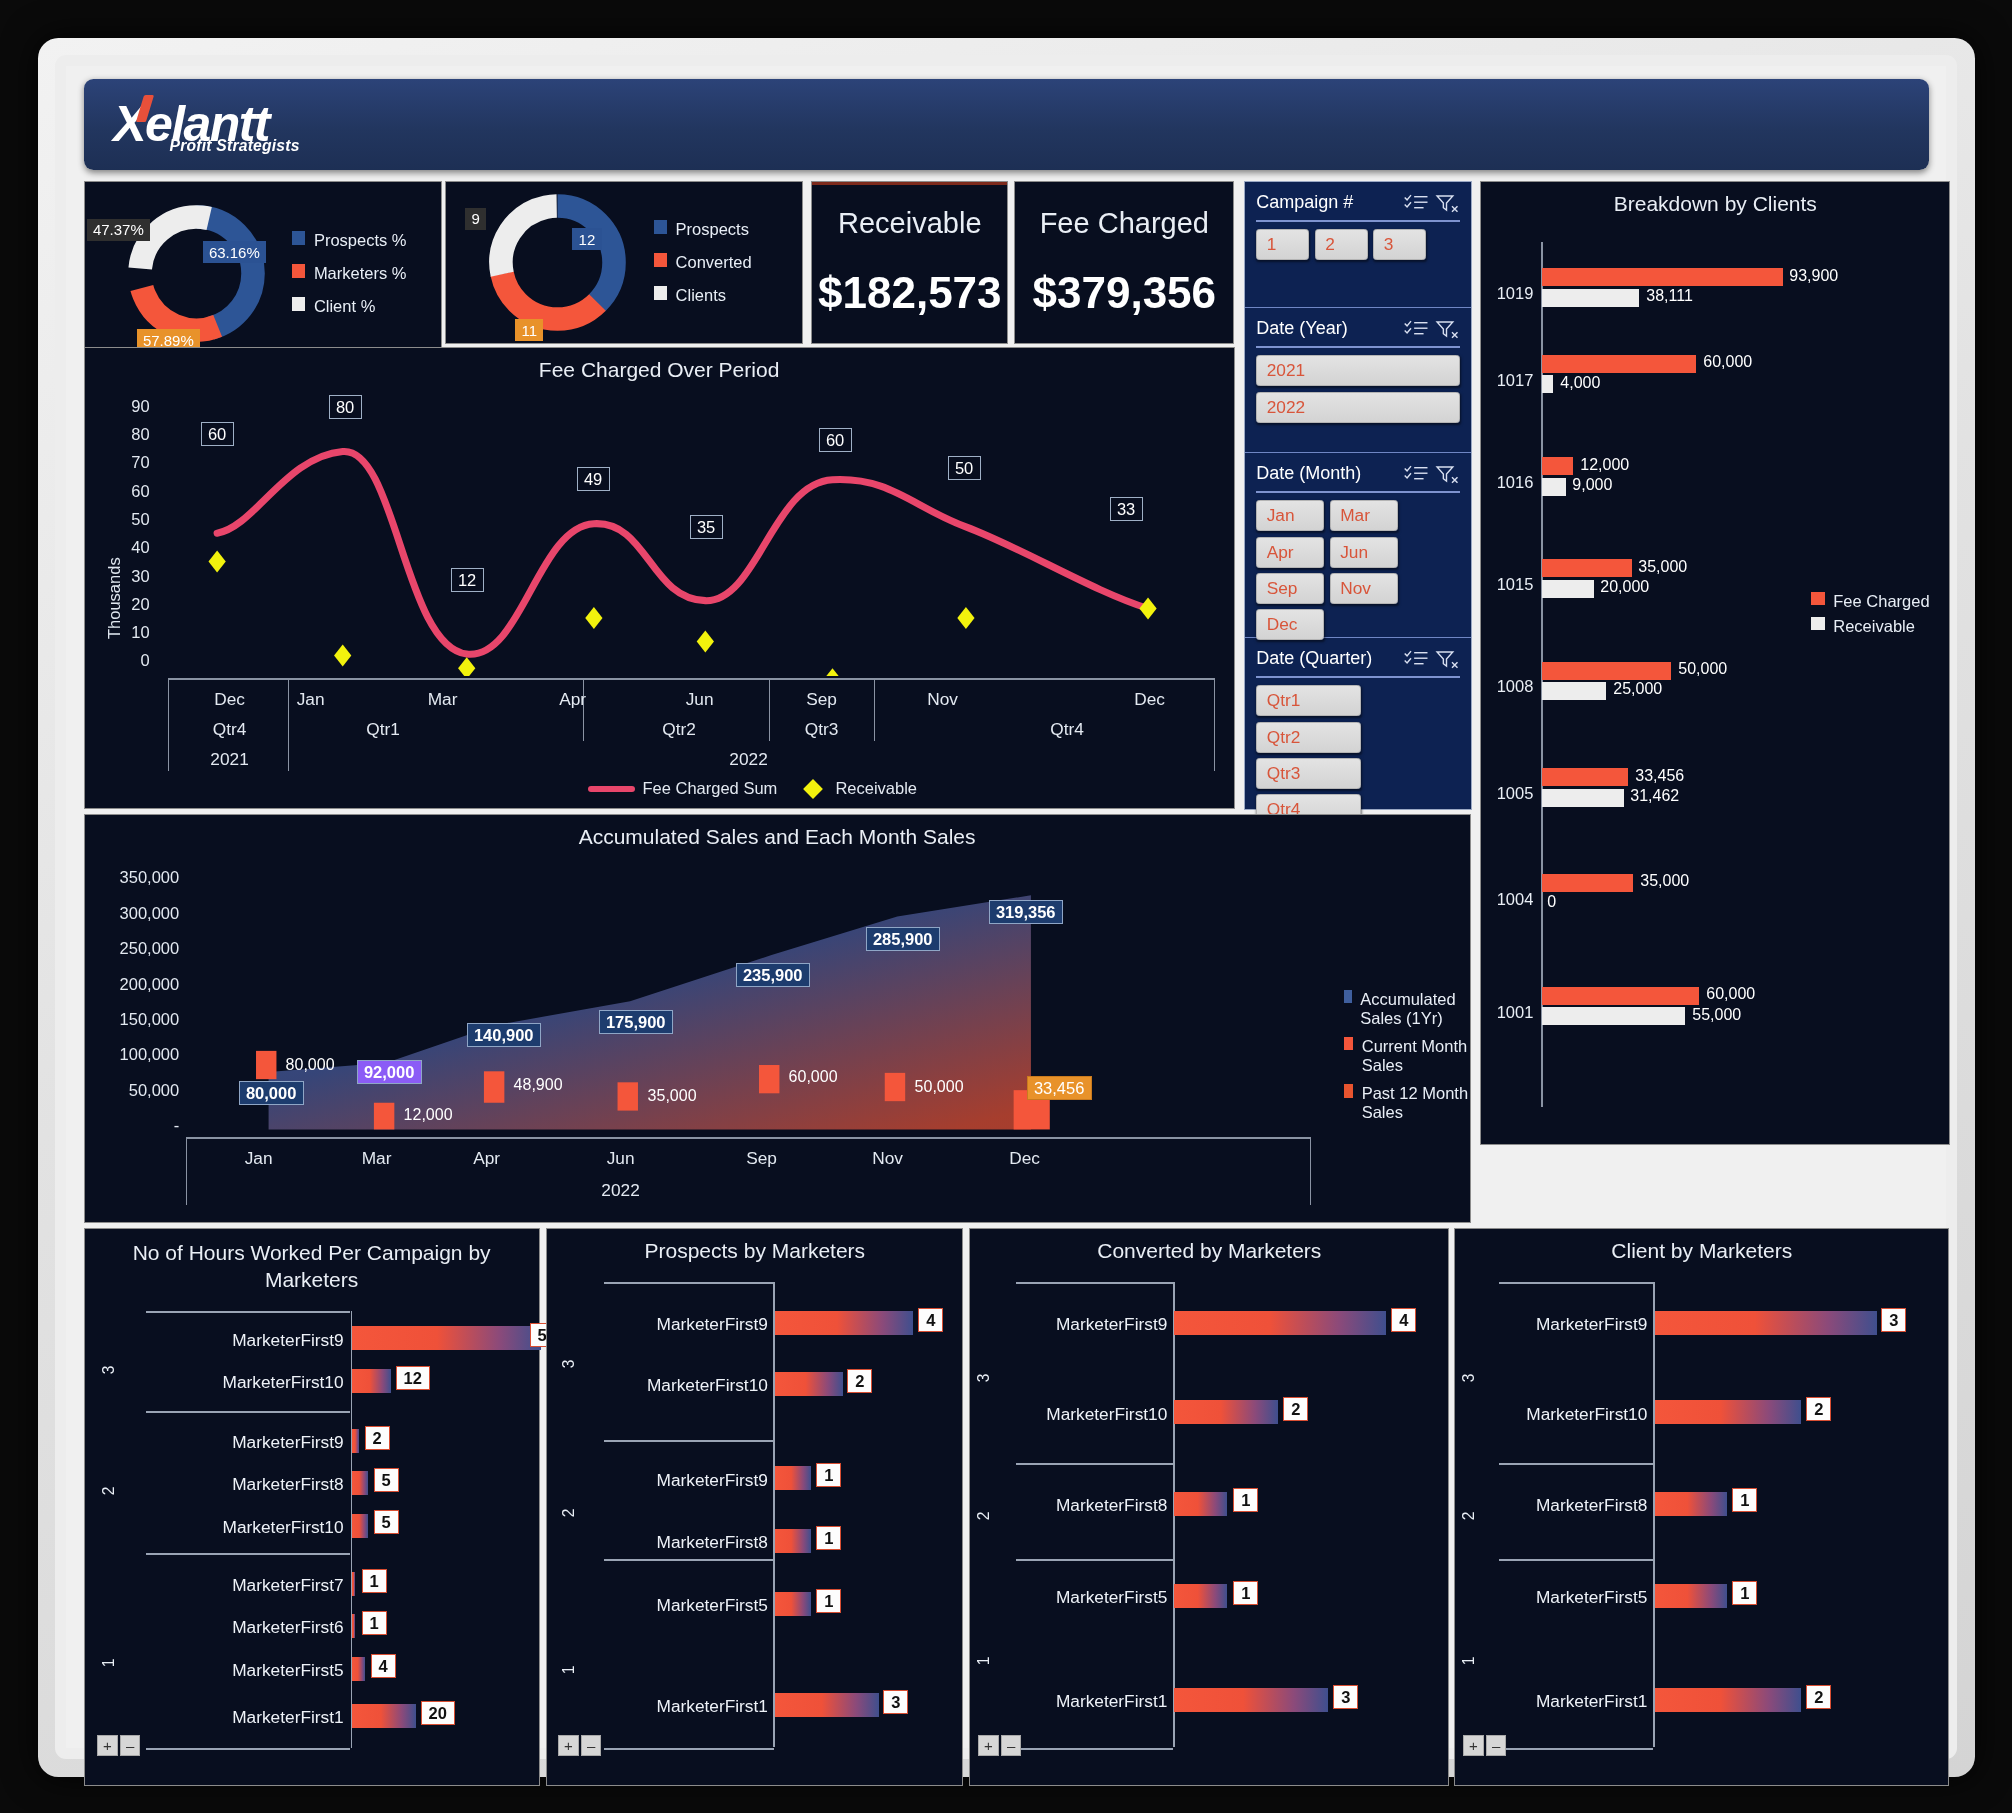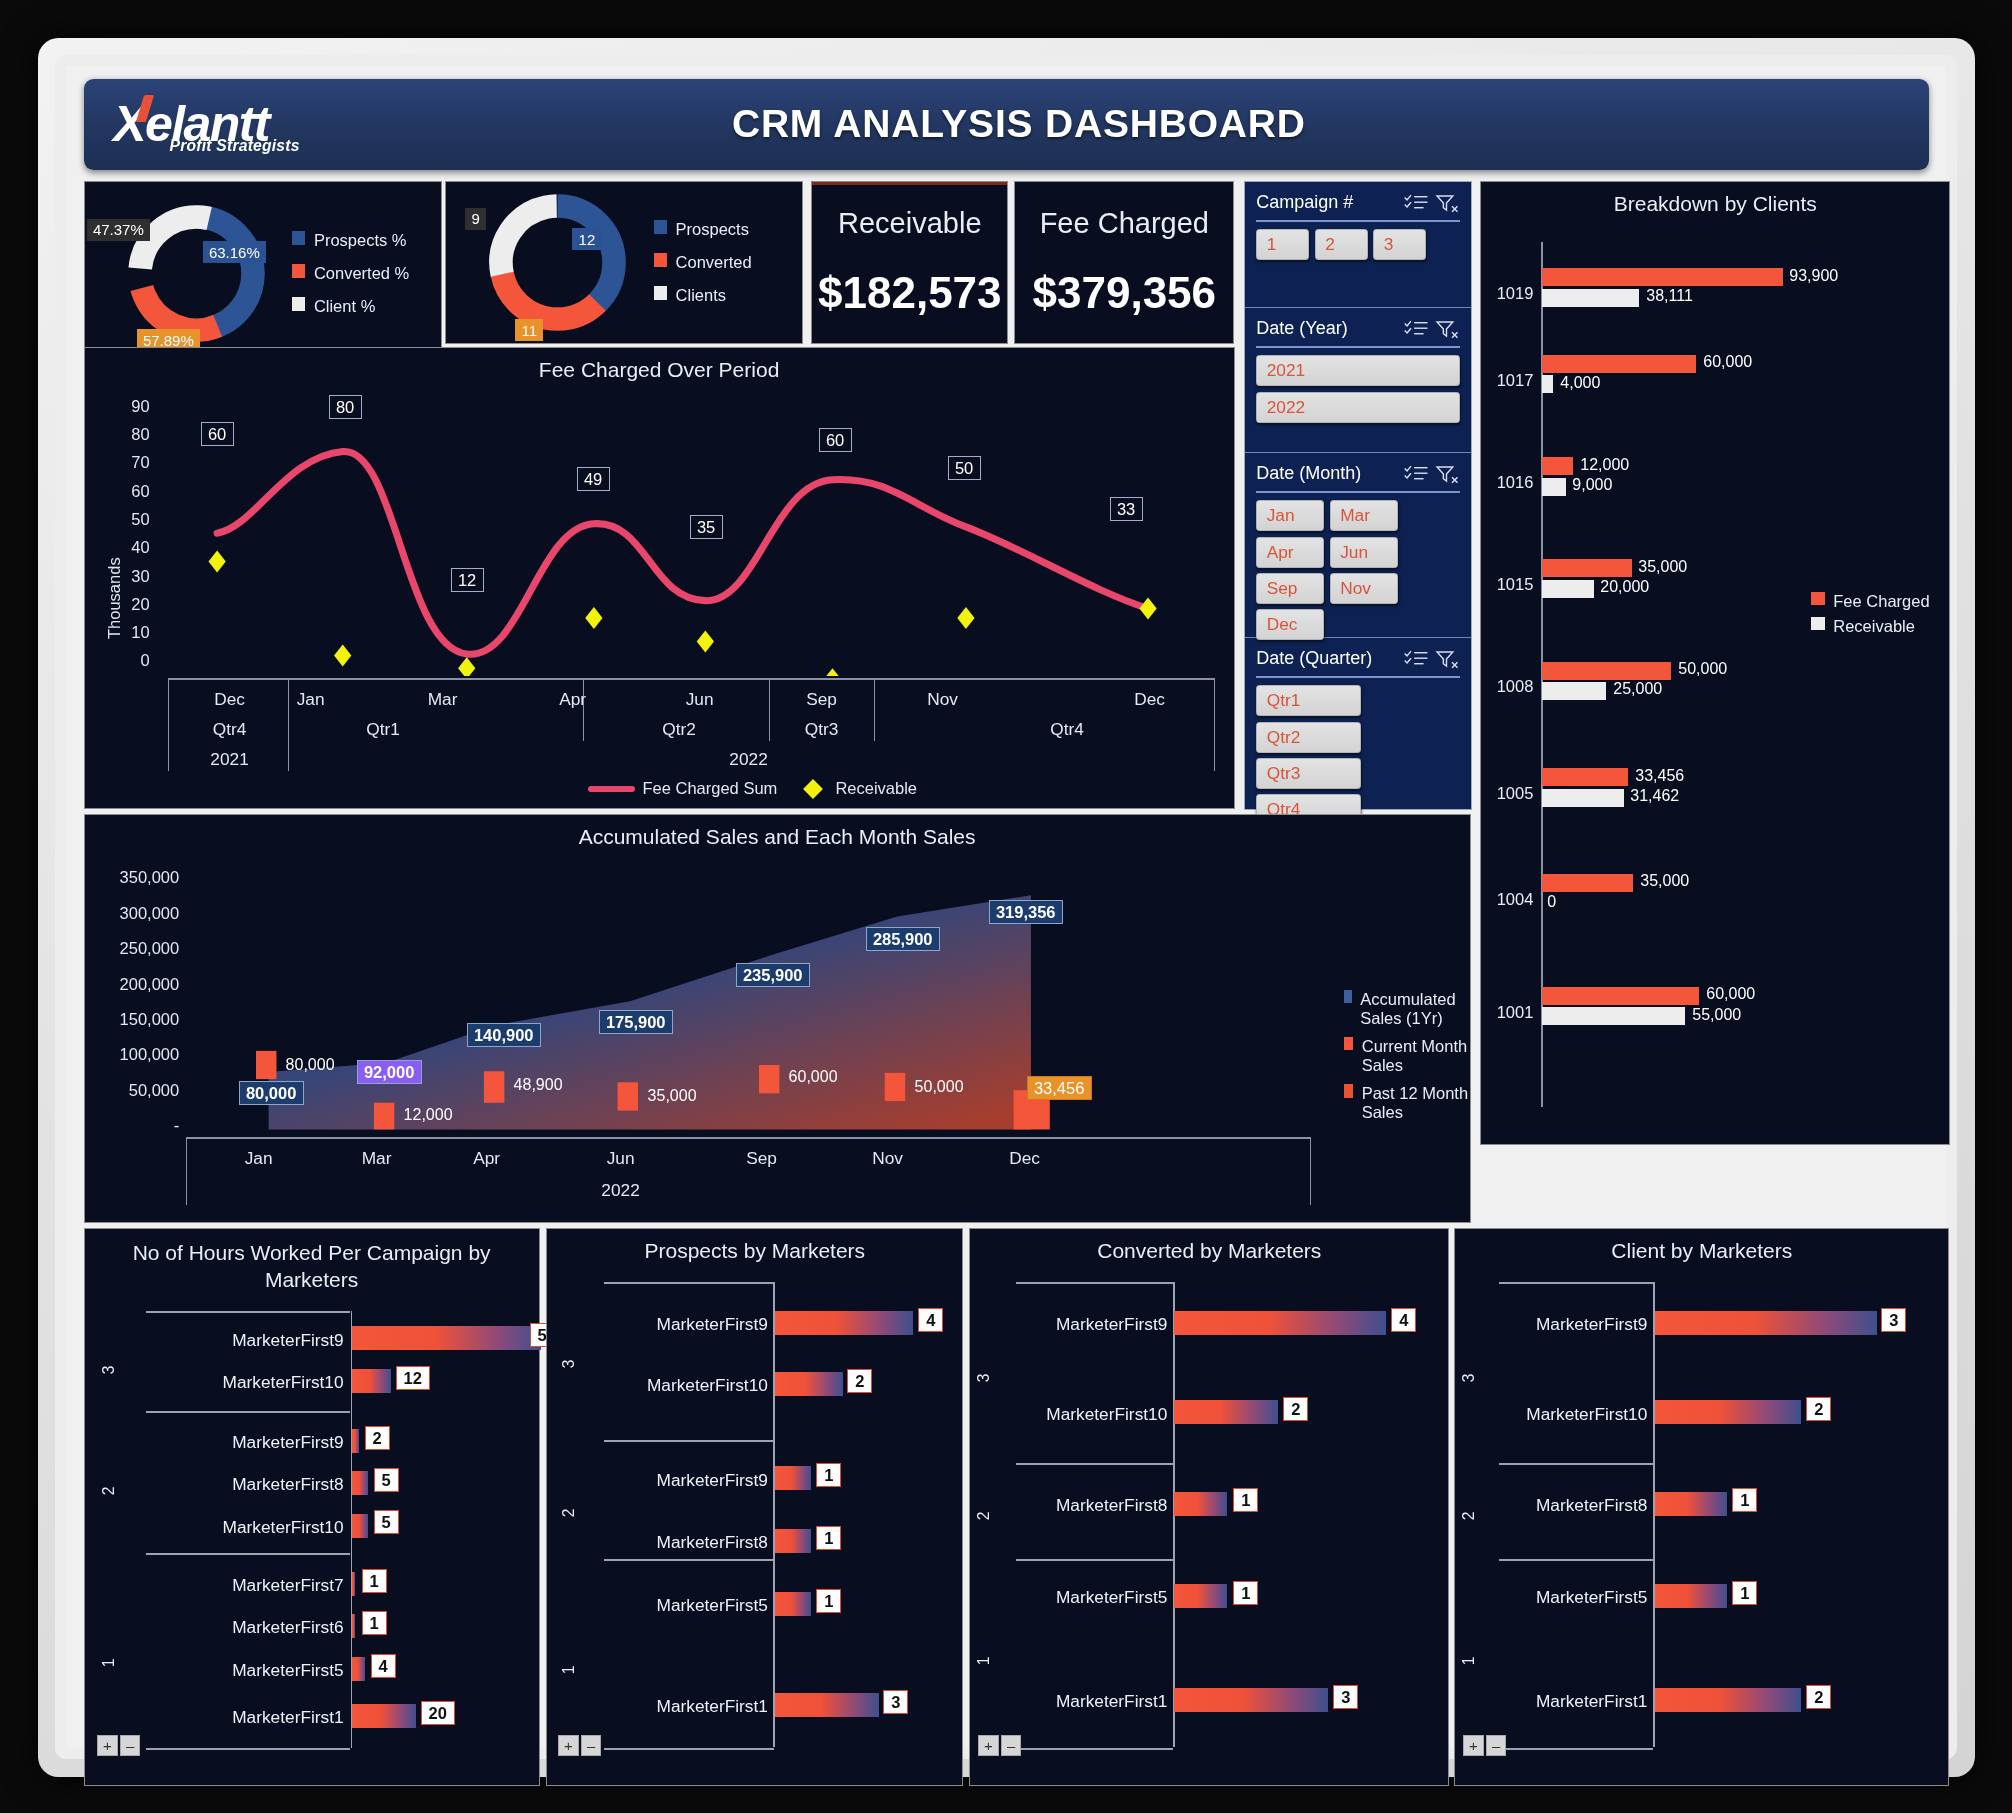--- a/index.html
+++ b/index.html
@@ -145,42 +145,41 @@
 <div class="outer-frame">
 <div class="inner-frame">
 <div class="canvas">
 
   <div class="header">
     <div class="logo-wrap">
       <div class="logo-x">Xelantt</div>
       <div class="logo-slash"></div>
       <div class="logo-sub">Profit Strategists</div>
     </div>
-    <div class="header-title">CRM ANALYSIS DASHBOARD</div>
   </div>
 
   <div class="panel donut-panel" style="left:17.3px;top:115px;width:358px;height:185px;">
     <div class="donut-box">
       <svg viewBox="0 0 200 200" width="157" height="157">
         <circle cx="100" cy="100" r="72" fill="none" stroke="#2d5596" stroke-width="30" stroke-dasharray="207 245" transform="rotate(-90 100 100)"></circle>
         <circle cx="100" cy="100" r="72" fill="none" stroke="#f4563b" stroke-width="30" stroke-dasharray="122 330" transform="rotate(68 100 100)"></circle>
         <circle cx="100" cy="100" r="72" fill="none" stroke="#ededed" stroke-width="30" stroke-dasharray="123 329" transform="rotate(185 100 100)"></circle>
       </svg>
       <div class="dlabel" style="left:-31px;top:23.6px;background:#2f2f2f;">47.37%</div>
       <div class="dlabel" style="left:85px;top:46px;background:#2b5293;">63.16%</div>
       <div class="dlabel" style="left:19px;top:134px;background:#e8922a;">57.89%</div>
     </div>
     <div class="donut-legend">
       <div class="leg-row">
         <span class="leg-sq" style="background:#2d5596"></span>
         <span class="leg-txt">Prospects %</span>
       </div>
       <div class="leg-row">
         <span class="leg-sq" style="background:#f4563b"></span>
-        <span class="leg-txt">Converted %</span>
+        <span class="leg-txt">Marketers %</span>
       </div>
       <div class="leg-row">
         <span class="leg-sq" style="background:#ededed"></span>
         <span class="leg-txt">Client %</span>
       </div>
     </div>
   </div>
 
   <div class="panel donut-panel" style="left:379px;top:115px;width:358px;height:163px;">
     <div class="donut-box">

